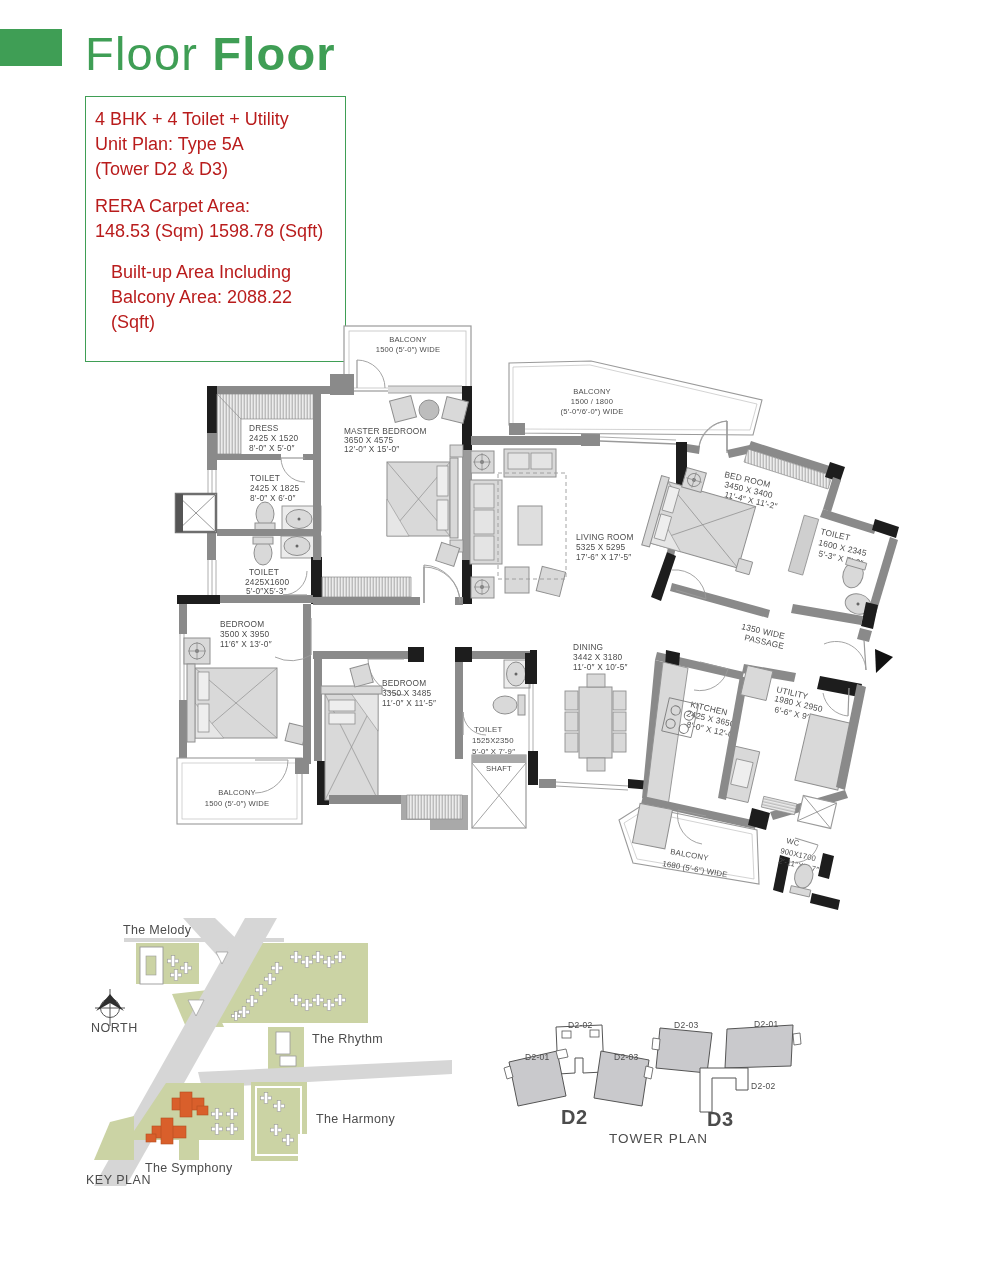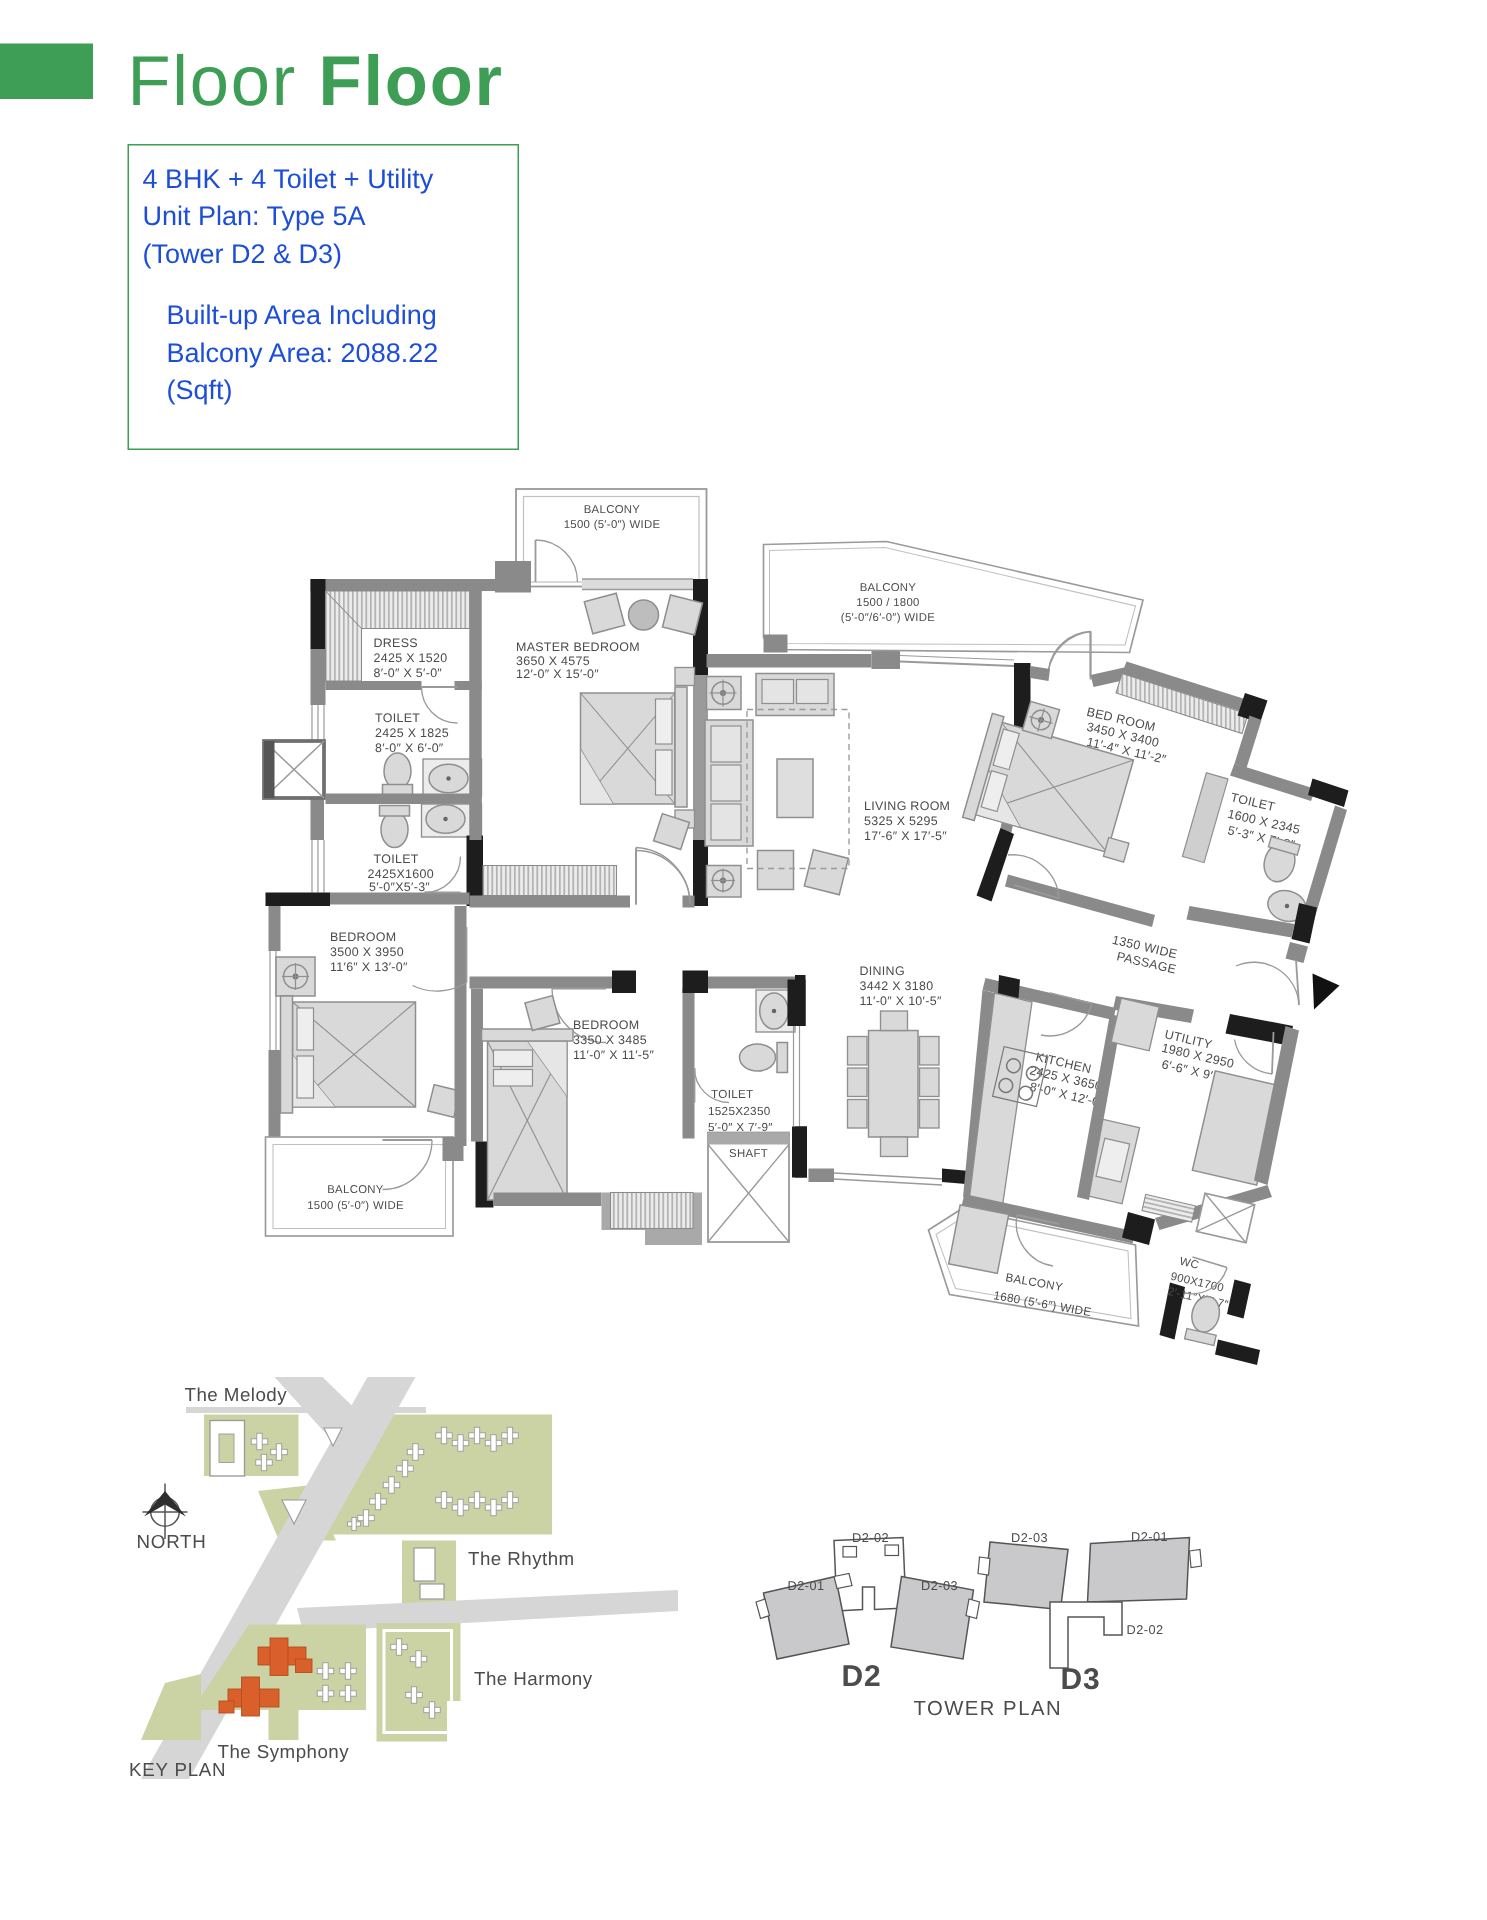--- a/index.html
+++ b/index.html
@@ -1,31 +1,32 @@
 <!DOCTYPE html>
 <html><head>
 <meta charset="utf-8">
 <style>
   html,body{margin:0;padding:0;background:#fff;}
   body{width:991px;height:1280px;position:relative;font-family:"Liberation Sans",sans-serif;}
-  .infobox{position:absolute;left:85px;top:96px;width:242px;border:1.5px solid #3f9e55;padding:10px 8px 10px 9px;color:#1d4ed8;font-size:18px;line-height:25px;}
+  .infobox{position:absolute;left:85px;top:96px;width:242px;border:1.5px solid #3f9e55;padding:10px 8px 10px 9px;color:#b91c1c;font-size:18px;line-height:25px;}
   .infobox p{margin:0 0 12px 0;}
   .infobox p:last-child{margin:16px;}
   svg{position:absolute;left:0;top:0;}
   text{font-family:"Liberation Sans",sans-serif;fill:#4c4c4c;}
 </style>
 </head>
 <body>
 
 <div style="position:absolute;left:0;top:29px;width:62px;height:37px;background:#3f9e55;"></div>
 
 <div style="position:absolute;left:85px;top:26px;font-size:47px;color:#3f9e55;letter-spacing:1.2px;">Floor&nbsp;<b>Floor</b></div>
 
 <div class="infobox">
 <p>4 BHK + 4 Toilet + Utility<br>Unit Plan: Type 5A<br>(Tower D2 &amp; D3)</p>
+<p>RERA Carpet Area:<br>148.53 (Sqm) 1598.78 (Sqft)</p>
 <p>Built-up Area Including<br>Balcony Area: 2088.22 (Sqft)</p>
 </div>
 <svg width="991" height="1280" viewBox="0 0 991 1280">
 <defs>
 <pattern id="hv" width="3" height="10" patternUnits="userSpaceOnUse">
         <rect width="3" height="10" fill="#ececec"></rect>
         <line x1="1.2" y1="0" x2="1.2" y2="10" stroke="#8a8a8a" stroke-width="0.7"></line>
       </pattern>
 <pattern id="hh" width="10" height="3" patternUnits="userSpaceOnUse">
         <rect width="10" height="3" fill="#ececec"></rect>

